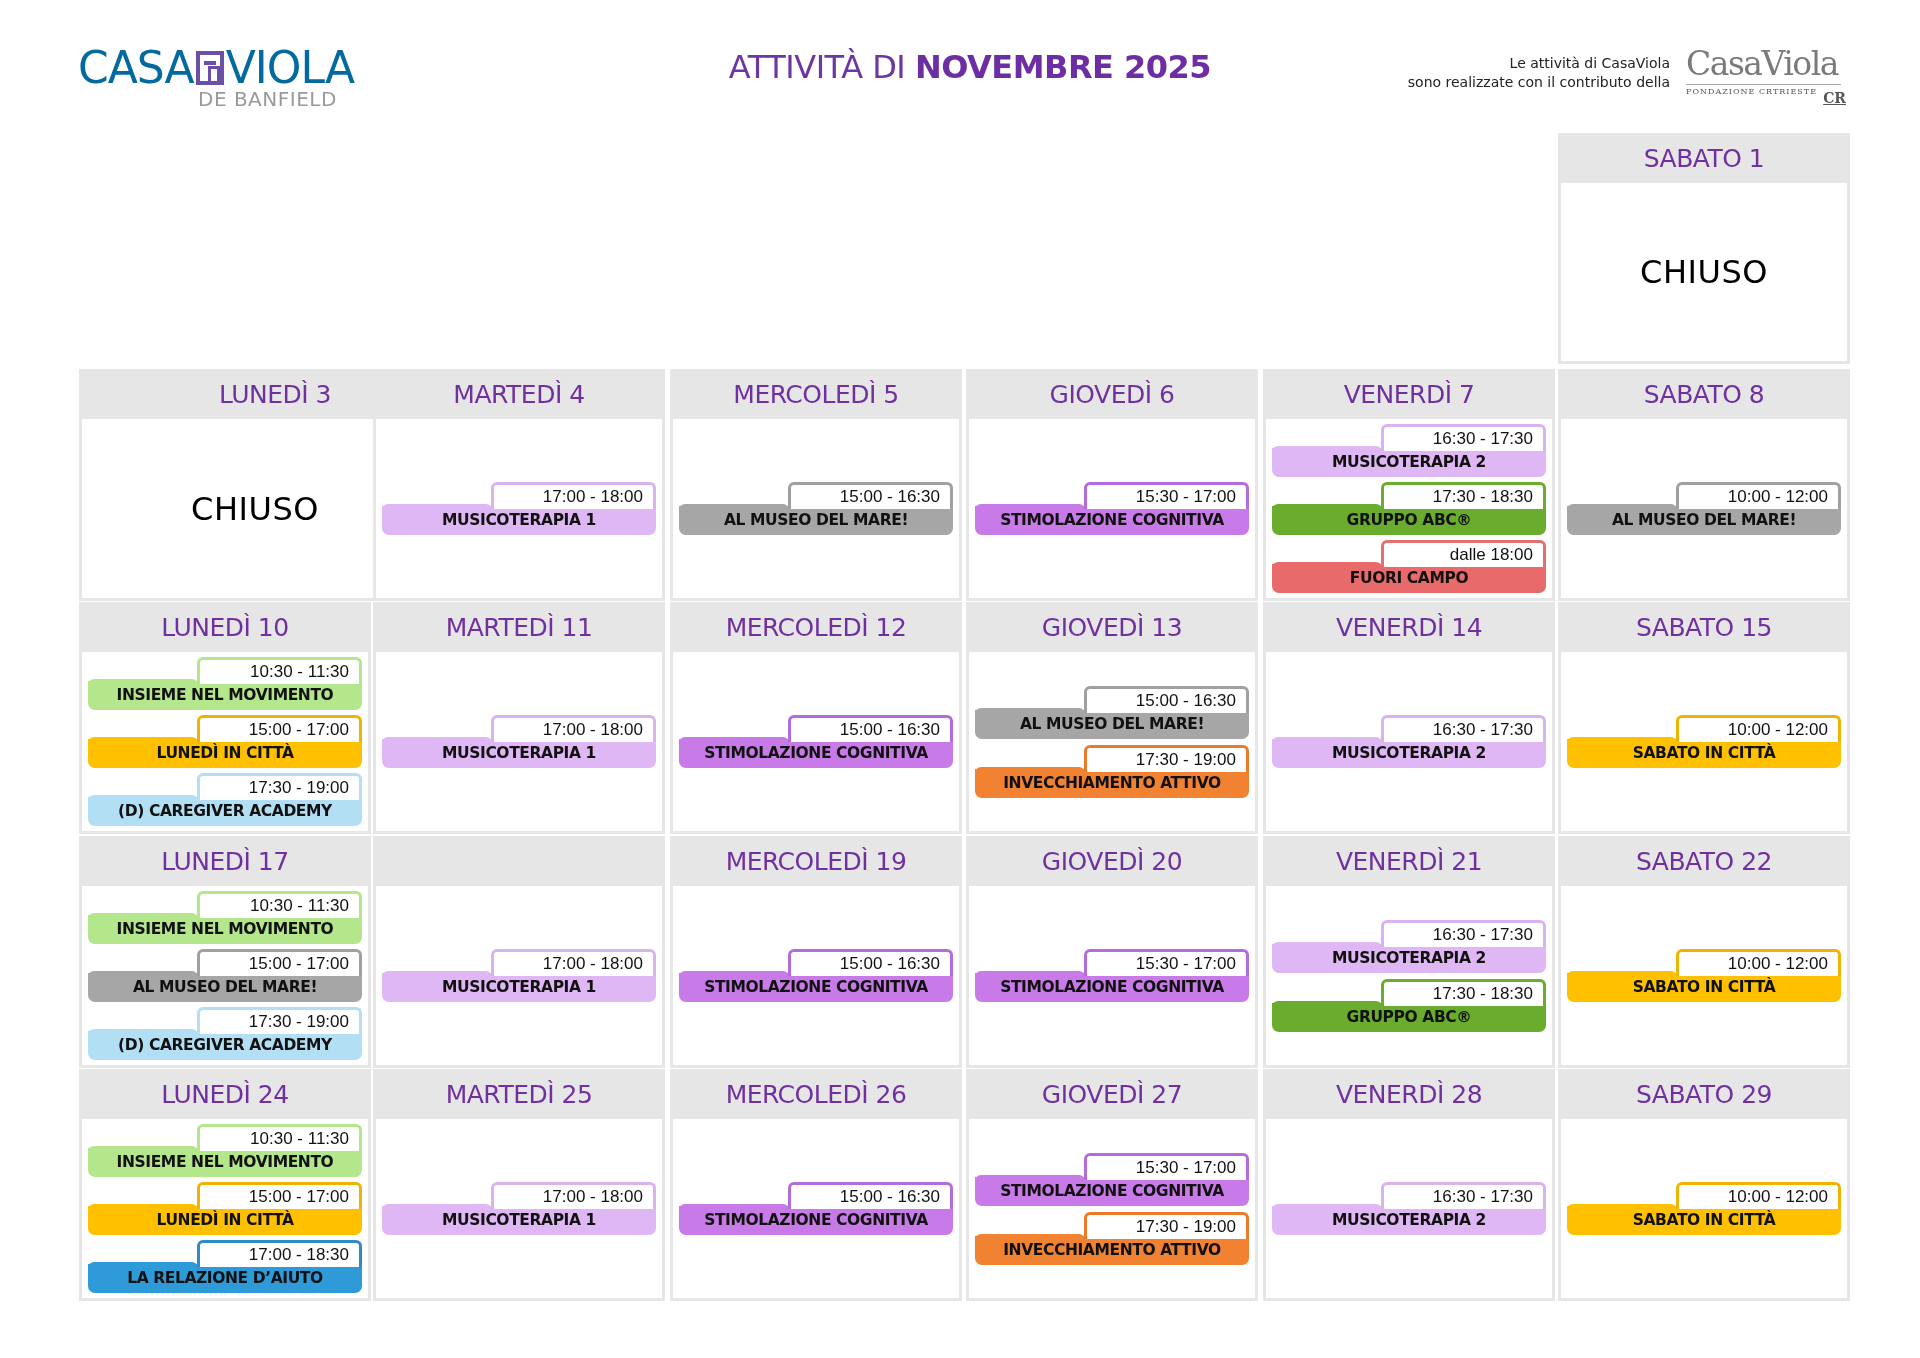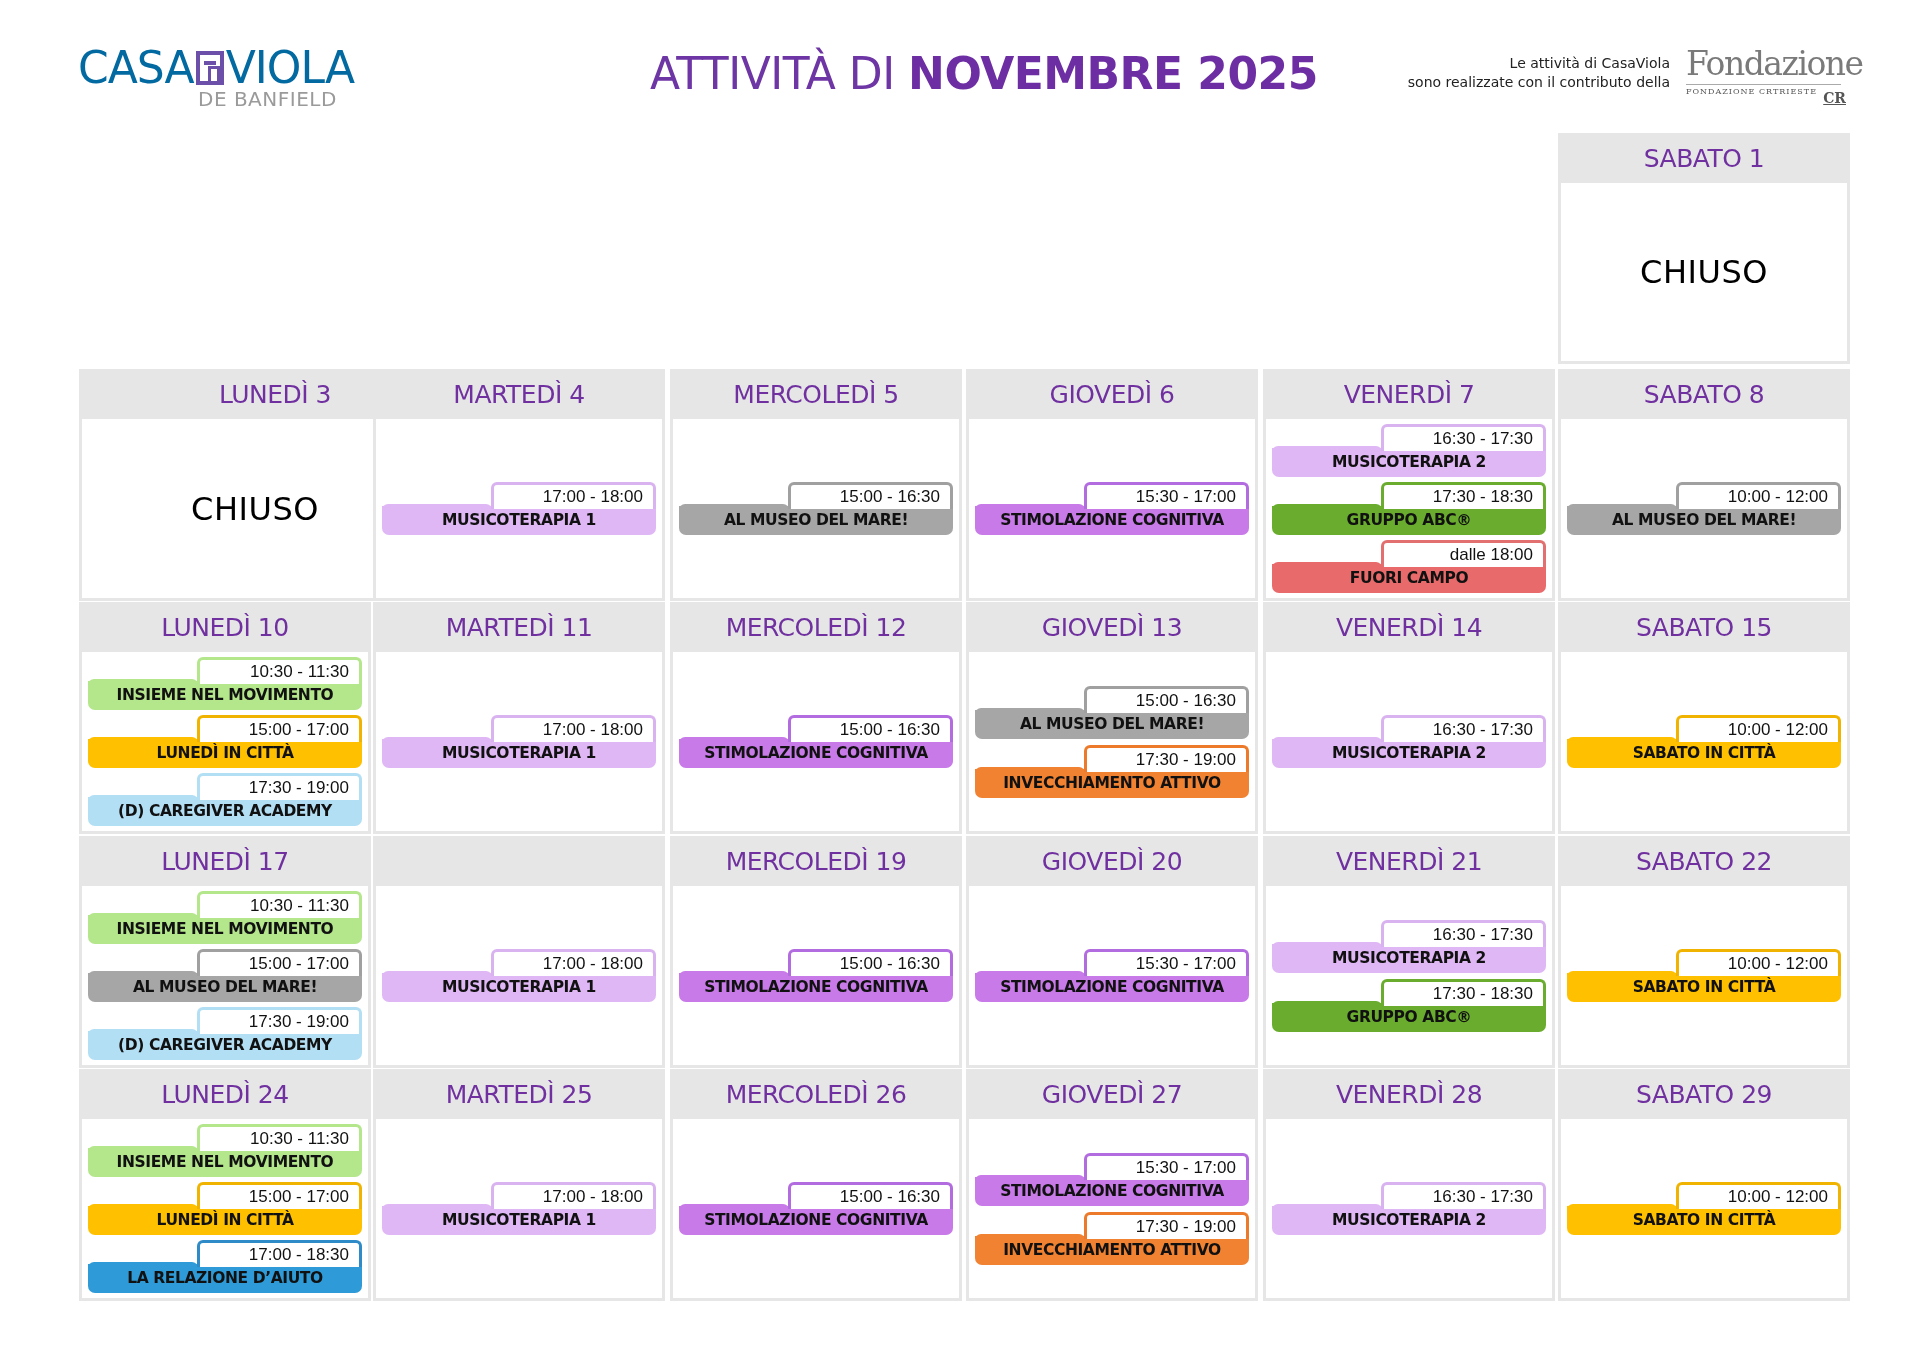--- a/index.html
+++ b/index.html
@@ -7,21 +7,21 @@
   body { position: relative; font-family: "Liberation Sans", sans-serif; }
 
   
   .logo { position: absolute; left: 78px; top: 44px; width: 300px; height: 70px; }
   .logo-main { position: absolute; left: 0; top: 0; font-family: "DejaVu Sans", sans-serif; font-size: 44px; color: #0369a1; letter-spacing: -1px; font-weight: 400; line-height: 48px; white-space: nowrap; }
   .logo-sub { position: absolute; left: 120px; top: 44px; font-family: "DejaVu Sans", sans-serif; font-size: 20px; color: #9a9a9a; line-height: 22px; white-space: nowrap; letter-spacing: 0.5px; }
   .logo-mark { display: inline-block; width: 28px; height: 34px; border: 4px solid #6b4fa8; vertical-align: -2px; margin: 0 2px; position: relative; }
   .logo-mark::before { content: ""; position: absolute; left: 4px; right: 4px; top: 6px; height: 4px; background: #6b4fa8; }
   .logo-mark::after { content: ""; position: absolute; left: 8px; width: 6px; bottom: 0; height: 12px; border: 3px solid #6b4fa8; border-bottom: none; }
 
-  .page-title { position: absolute; left: 650px; top: 48px; width: 640px; text-align: center; font-family: "DejaVu Sans", sans-serif; font-size: 44px; color: #6e35a5; white-space: nowrap; letter-spacing: -0.5px; }
+  .page-title { position: absolute; left: 650px; top: 48px; width: 640px; text-align: center; font-family: "DejaVu Sans", sans-serif; font-size: 32px; color: #6e35a5; white-space: nowrap; letter-spacing: -0.5px; }
   .page-title b { font-weight: 700; color: #6e2ea3; }
 
   .sponsor-text { position: absolute; right: 250px; top: 54px; text-align: right; font-family: "DejaVu Sans", sans-serif; font-size: 14px; line-height: 19px; color: #222; white-space: nowrap; }
   .sponsor-logo { position: absolute; left: 1686px; top: 46px; width: 170px; height: 60px; }
   .sponsor-logo .big { font-family: "DejaVu Serif", serif; font-size: 33px; color: #7a7a7a; line-height: 36px; letter-spacing: -1.5px; white-space: nowrap; }
   .sponsor-logo .small { font-family: "DejaVu Serif", serif; font-size: 8px; color: #555; letter-spacing: 1px; margin-top: 2px; white-space: nowrap; border-top: 1px solid #aaa; padding-top: 2px; width: 155px; }
   .sponsor-logo .cr { position: absolute; right: 10px; bottom: 0; font-family: "DejaVu Serif", serif; font-size: 14px; font-weight: bold; color: #555; text-decoration: underline; }
 
   
   .cell { position: absolute; background: #e6e6e6; }
@@ -43,21 +43,21 @@
   <div class="logo-sub">DE BANFIELD</div>
 </div>
 
 <div class="page-title"><span>ATTIVITÀ DI </span><b>NOVEMBRE 2025</b></div>
 
 <div class="sponsor-text">
   <div>Le attività di CasaViola</div>
   <div>sono realizzate con il contributo della</div>
 </div>
 <div class="sponsor-logo">
-  <div class="big">Fondazione</div>
+  <div class="big">CasaViola</div>
   <div class="small">FONDAZIONE CRTRIESTE</div>
   <div class="cr">CR</div>
 </div>
 
 <div id="calendar">
     <div class="cell" style="left: 1558px; top: 133px; width: 292px; height: 231px;">
       <div class="cell-head">SABATO 1</div>
       <div class="cell-body">
         <div class="closed">CHIUSO</div>
       </div>

